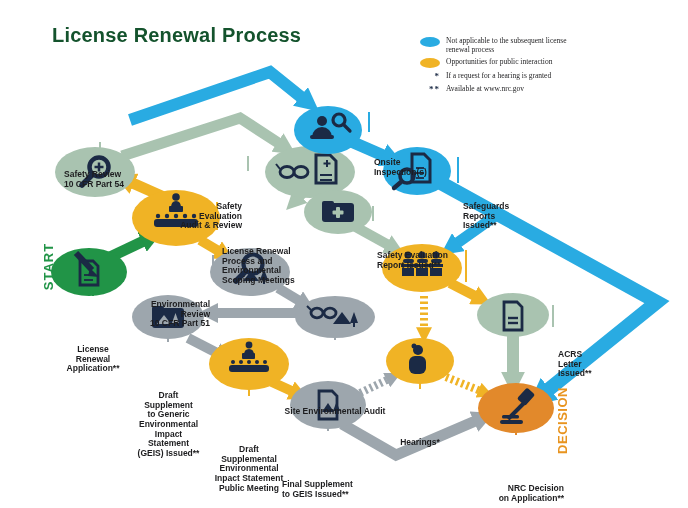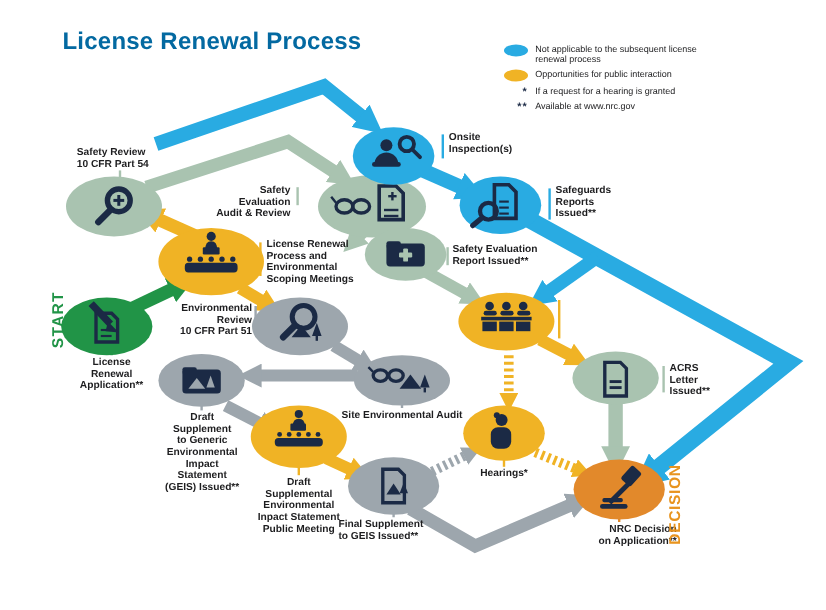--- a/index.html
+++ b/index.html
@@ -1,42 +1,42 @@
 <!DOCTYPE html>
 <html><head>
 <meta charset="utf-8">
 <style>
   html,body{margin:0;padding:0;background:#fff;}
   .canvas{position:relative;width:688px;height:508px;background:#fff;overflow:hidden;
           font-family:"Liberation Sans",sans-serif;}
   .title{position:absolute;left:52px;top:24px;margin:0;font-size:20px;font-weight:bold;
-         color:#0369a1;letter-spacing:.2px;}
+         color:#14532d;letter-spacing:.2px;}
   svg.diagram{position:absolute;left:0;top:0;}
   .lbl{position:absolute;font-size:8.5px;font-weight:bold;color:#1d1d1f;line-height:1.14;
-       white-space:pre-line;}
+       white-space:pre-line;margin-top:48px;}
   #l-safety-review{left:64px;top:122px;width:80px}
   #l-safety-eval{left:170px;top:154px;width:72px;text-align:right}
   #l-onsite{left:374px;top:110px;width:70px}
   #l-inspection-reports{left:463px;top:154px;width:60px}
   #l-meetings{left:222px;top:199px;width:92px}
   #l-ser{left:377px;top:203px;width:92px}
   #l-acrs{left:470px;top:247px;width:102px}
   #l-application{left:53px;top:297px;width:80px;text-align:center}
   #l-env-review{left:138px;top:252px;width:72px;text-align:right}
-  #l-site-audit{left:270px;top:341px;width:130px;text-align:center}
+  #l-site-audit{left:270px;top:359px;width:130px;text-align:center}
   #l-draft-geis{left:126px;top:343px;width:85px;text-align:center}
   #l-public-meeting{left:203px;top:397px;width:92px;text-align:center}
   #l-final-supplement{left:282px;top:432px;width:92px;text-align:left}
   #l-hearings{left:390px;top:390px;width:60px;text-align:center}
   #l-acrs-letter{left:558px;top:302px;width:52px}
   #l-nrc-decision{left:468px;top:436px;width:96px;text-align:right}
   .rot{position:absolute;font-weight:bold;transform:rotate(-90deg);text-align:center;}
   .start{left:18px;top:259px;width:60px;font-size:13px;color:#219447;letter-spacing:1px;}
   .decision{left:522px;top:413px;width:80px;font-size:13px;color:#E8941F;letter-spacing:.5px;}
-  .legend{position:absolute;left:414px;top:36px;font-size:7.5px;color:#1d1d1f;}
+  .legend{position:absolute;left:414px;top:36px;font-size:7.5px;color:#1d1d1f;font-family:Liberation Serif, serif;}
   .legend-row{display:flex;align-items:flex-start;margin-bottom:3px;}
   .legend-key{width:26px;display:flex;justify-content:flex-end;margin-right:6px;padding-top:1px;}
   .sw{width:20px;height:10px;border-radius:50%;}
   .sw-blue{background:#29ABE2}.sw-gold{background:#F0B325}
   .legend-sym{font-weight:bold;font-size:9px;line-height:1;color:#1b2a45;letter-spacing:1px;}
   .legend-label{white-space:pre-line;line-height:1.2;}
 </style>
 </head>
 <body>
 

